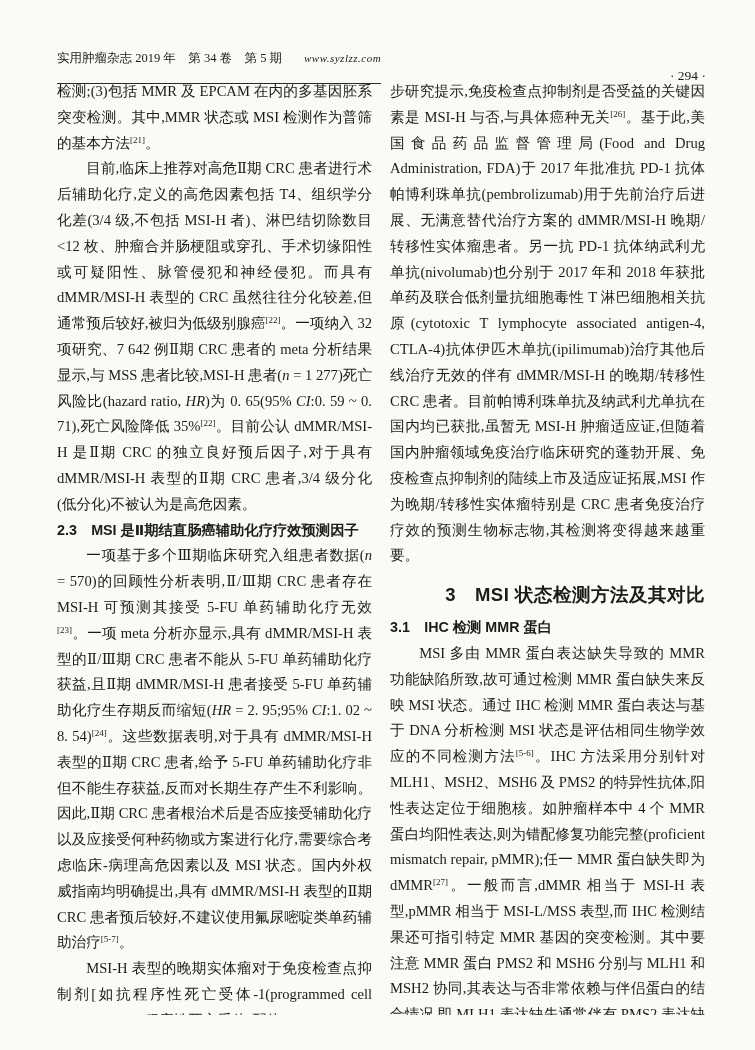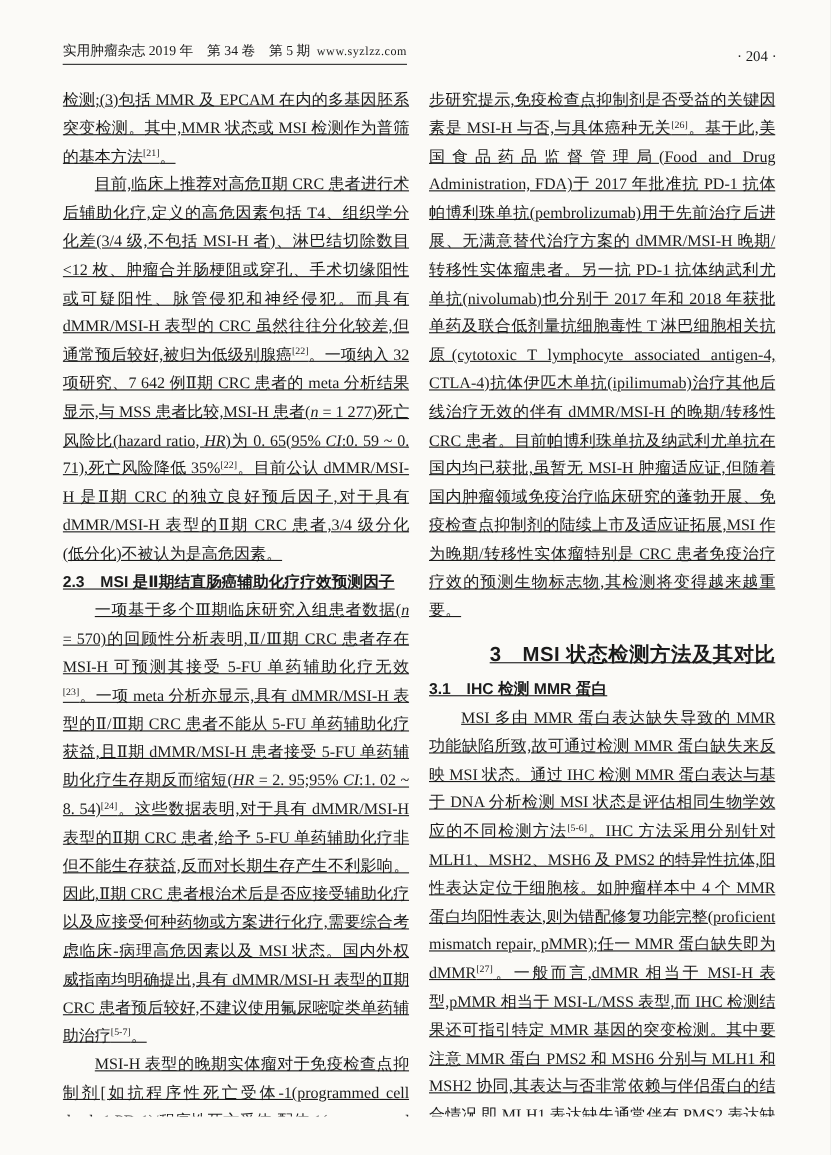--- a/index.html
+++ b/index.html
@@ -23,43 +23,44 @@
     top: 38px;
     left: 57px;
     width: 651px;
     display: flex;
     justify-content: space-between;
     align-items: flex-end;
     font-size: 12.5px;
   }
   .running-head .left-group {
     border-bottom: 1.5px solid #2a2a2a;
-    padding-bottom: 3px;
+    padding-bottom: 16px;
     display: flex;
     align-items: baseline;
-    gap: 6px;
+    gap: 22px;
     white-space: nowrap;
+    margin-top: 12px;
   }
   .running-head .url {
     font-size: 11px;
     letter-spacing: 0.5px;
+    font-style: italic;
   }
   .running-head .folio {
     font-size: 13.5px;
     padding-right: 2px;
   }
   
   .columns {
     position: absolute;
     top: 79px;
     left: 57px;
     width: 648px;
     display: flex;
     gap: 18px;
-    text-decoration: underline;
   }
   .col {
     width: 315px;
     height: 936px;
     overflow: hidden;
     font-size: 14.6px;
     line-height: 25.8px;
     text-align: justify;
   }
   .col p {
@@ -95,21 +96,21 @@
 </head>
 <body>
 
 <div class="page">
 
   <div class="running-head">
     <div class="left-group">
       <span>实用肿瘤杂志 2019 年　第 34 卷　第 5 期</span>
       <span class="url">www.syzlzz.com</span>
     </div>
-    <span class="folio">· 204 ·</span>
+    <span class="folio">· 294 ·</span>
   </div>
 
   <div class="columns">
 
     <div class="col">
       <p class="cont">检测;(3)包括 MMR 及 EPCAM 在内的多基因胚系突变检测。其中,MMR 状态或 MSI 检测作为普筛的基本方法<sup class="ref">[21]</sup>。</p>
       <p class="indent">目前,临床上推荐对高危Ⅱ期 CRC 患者进行术后辅助化疗,定义的高危因素包括 T4、组织学分化差(3/4 级,不包括 MSI-H 者)、淋巴结切除数目&lt;12 枚、肿瘤合并肠梗阻或穿孔、手术切缘阳性或可疑阳性、脉管侵犯和神经侵犯。而具有 dMMR/MSI-H 表型的 CRC 虽然往往分化较差,但通常预后较好,被归为低级别腺癌<sup class="ref">[22]</sup>。一项纳入 32 项研究、7 642 例Ⅱ期 CRC 患者的 meta 分析结果显示,与 MSS 患者比较,MSI-H 患者(<i>n</i> = 1 277)死亡风险比(hazard ratio, <i>HR</i>)为 0. 65(95% <i>CI</i>:0. 59 ~ 0. 71),死亡风险降低 35%<sup class="ref">[22]</sup>。目前公认 dMMR/MSI-H 是Ⅱ期 CRC 的独立良好预后因子,对于具有 dMMR/MSI-H 表型的Ⅱ期 CRC 患者,3/4 级分化(低分化)不被认为是高危因素。</p>
       <h3 class="h-minor">2.3　MSI 是Ⅱ期结直肠癌辅助化疗疗效预测因子</h3>
       <p class="indent">一项基于多个Ⅲ期临床研究入组患者数据(<i>n</i> = 570)的回顾性分析表明,Ⅱ/Ⅲ期 CRC 患者存在 MSI-H 可预测其接受 5-FU 单药辅助化疗无效<sup class="ref">[23]</sup>。一项 meta 分析亦显示,具有 dMMR/MSI-H 表型的Ⅱ/Ⅲ期 CRC 患者不能从 5-FU 单药辅助化疗获益,且Ⅱ期 dMMR/MSI-H 患者接受 5-FU 单药辅助化疗生存期反而缩短(<i>HR</i> = 2. 95;95% <i>CI</i>:1. 02 ~ 8. 54)<sup class="ref">[24]</sup>。这些数据表明,对于具有 dMMR/MSI-H 表型的Ⅱ期 CRC 患者,给予 5-FU 单药辅助化疗非但不能生存获益,反而对长期生存产生不利影响。因此,Ⅱ期 CRC 患者根治术后是否应接受辅助化疗以及应接受何种药物或方案进行化疗,需要综合考虑临床-病理高危因素以及 MSI 状态。国内外权威指南均明确提出,具有 dMMR/MSI-H 表型的Ⅱ期 CRC 患者预后较好,不建议使用氟尿嘧啶类单药辅助治疗<sup class="ref">[5-7]</sup>。</p>
       <p class="indent">MSI-H 表型的晚期实体瘤对于免疫检查点抑制剂[如抗程序性死亡受体-1(programmed cell death-1,PD-1)/程序性死亡受体-配体 1(programmed cell death-ligand 1, PD-L1)抗体]治疗往往具有显著疗效。早在 2016 年,欧洲临床肿瘤协会(European Society of Medical Oncology, ESMO)转移性结直肠癌共识指南已提出,MSI 检测对转移性 CRC 患者免疫检查点抑制剂治疗具有强烈的预测价值。进一</p>

